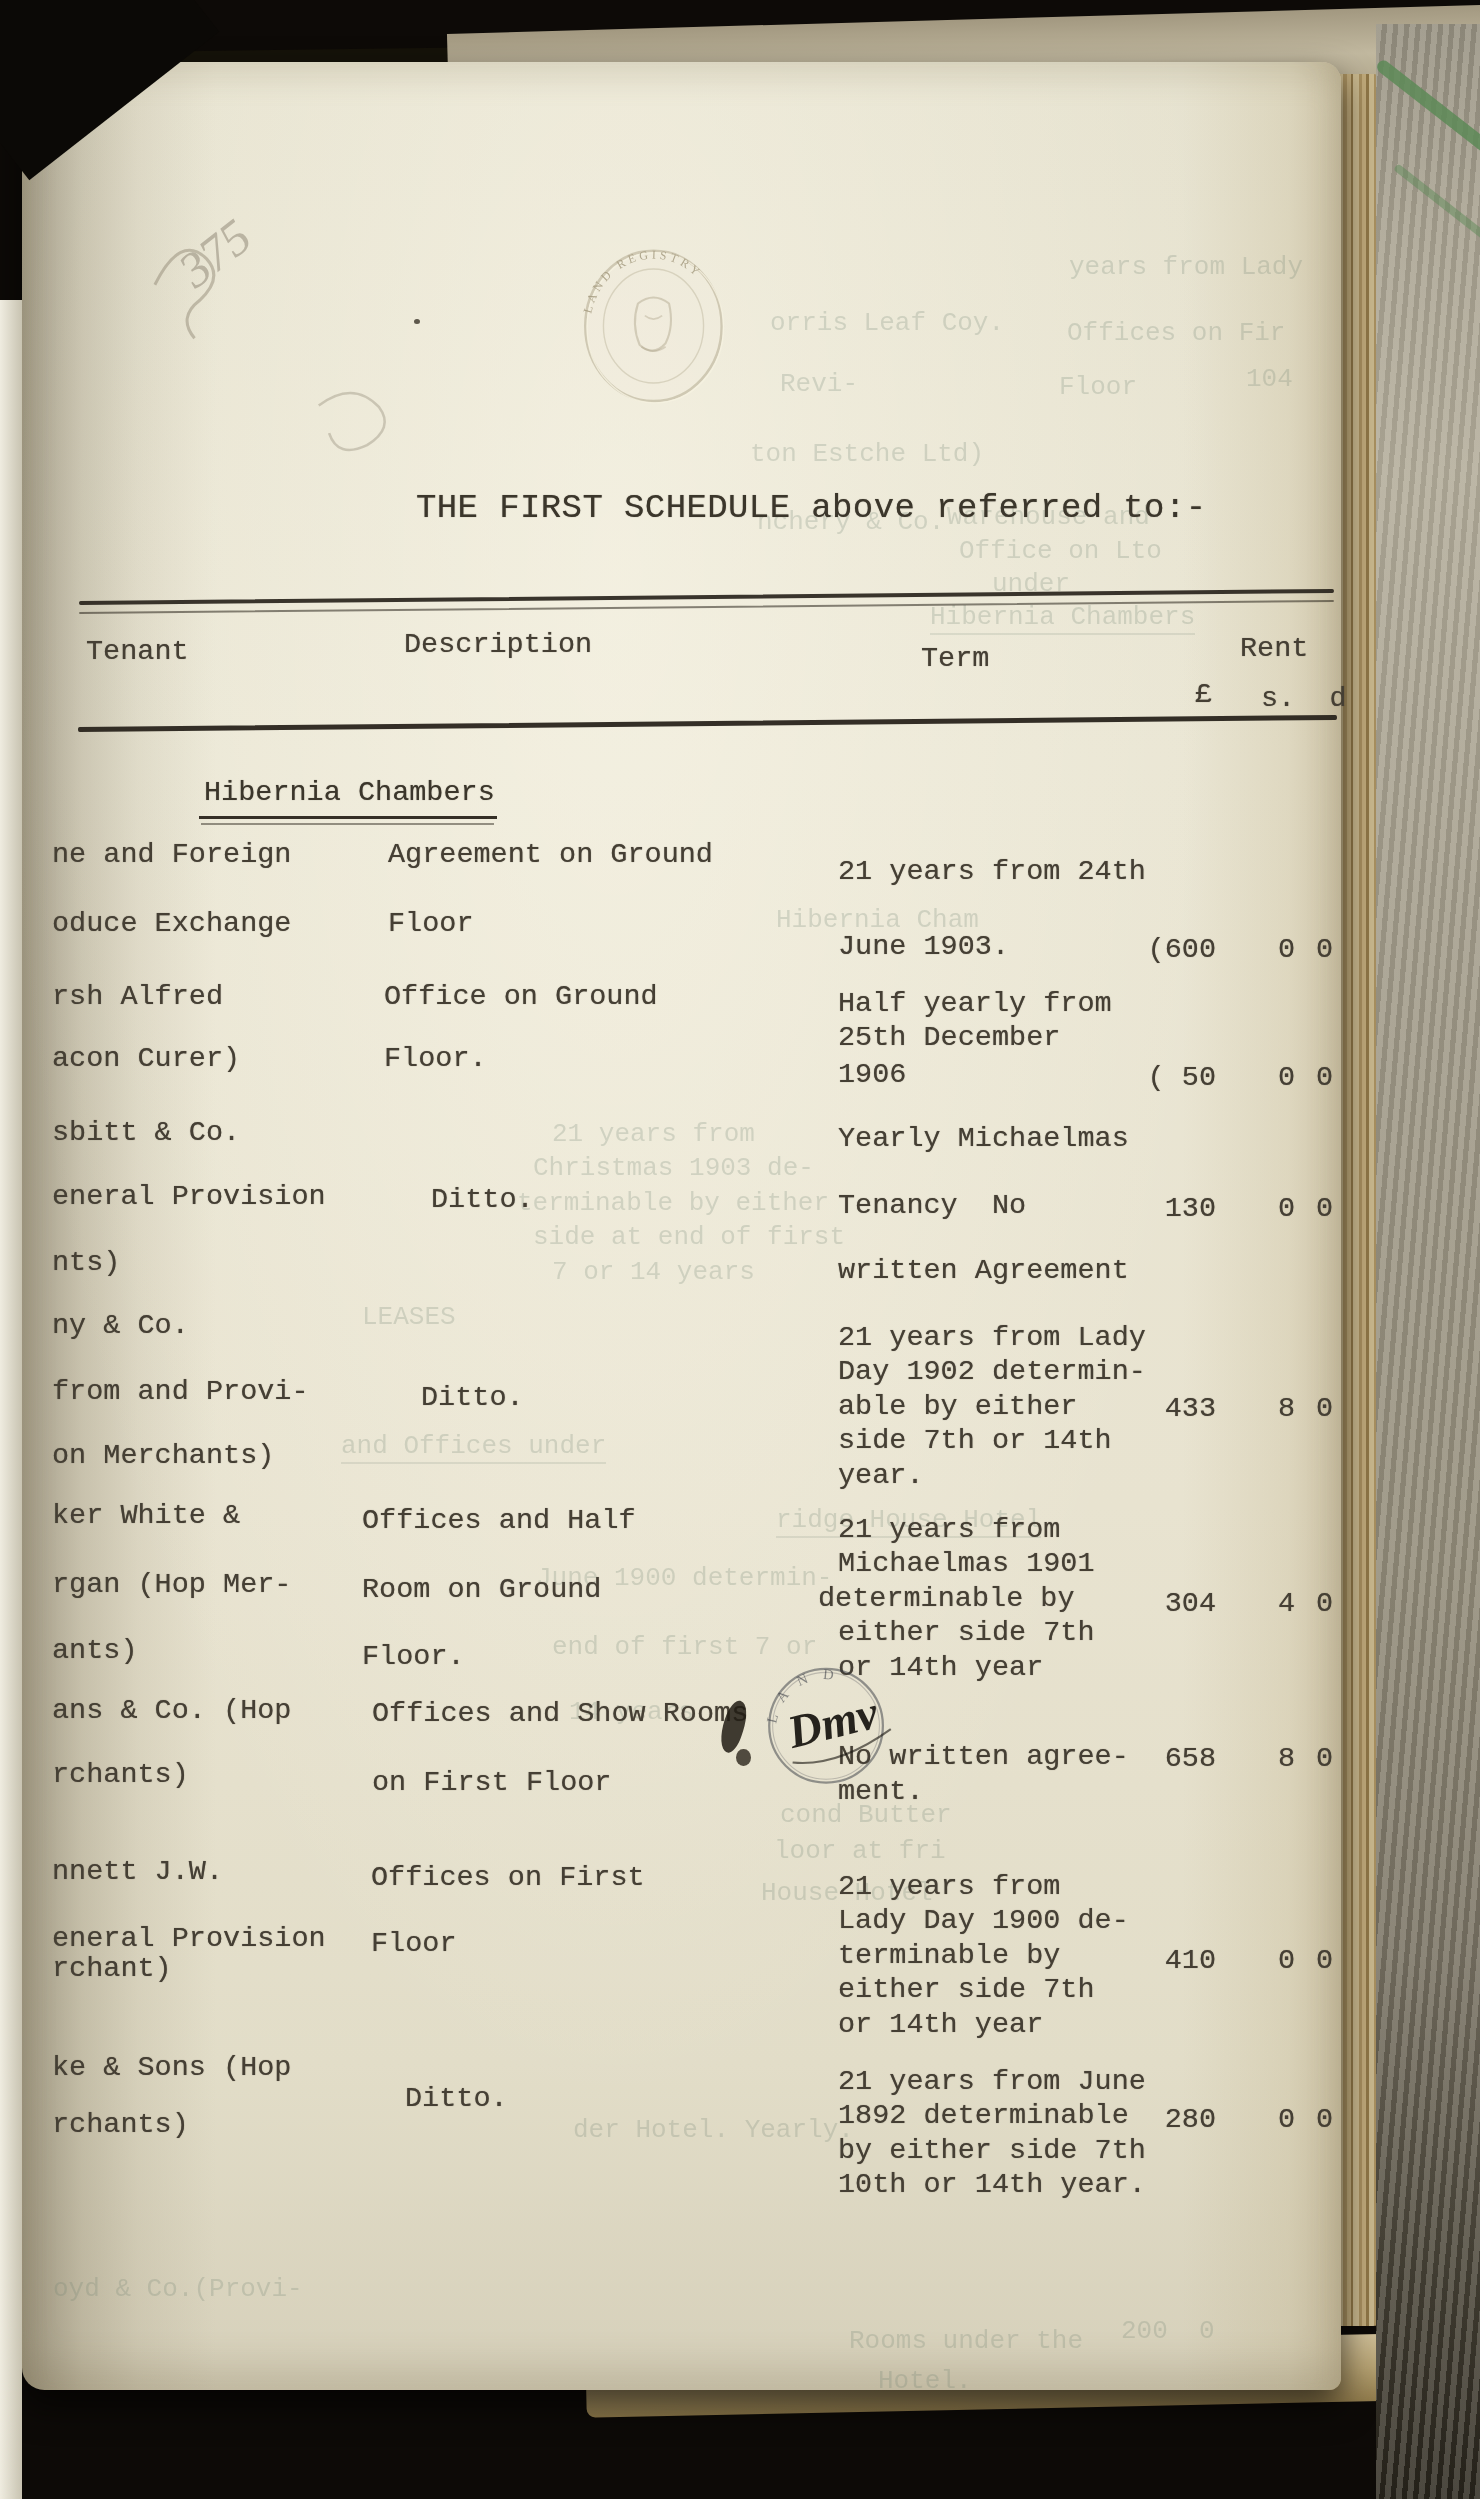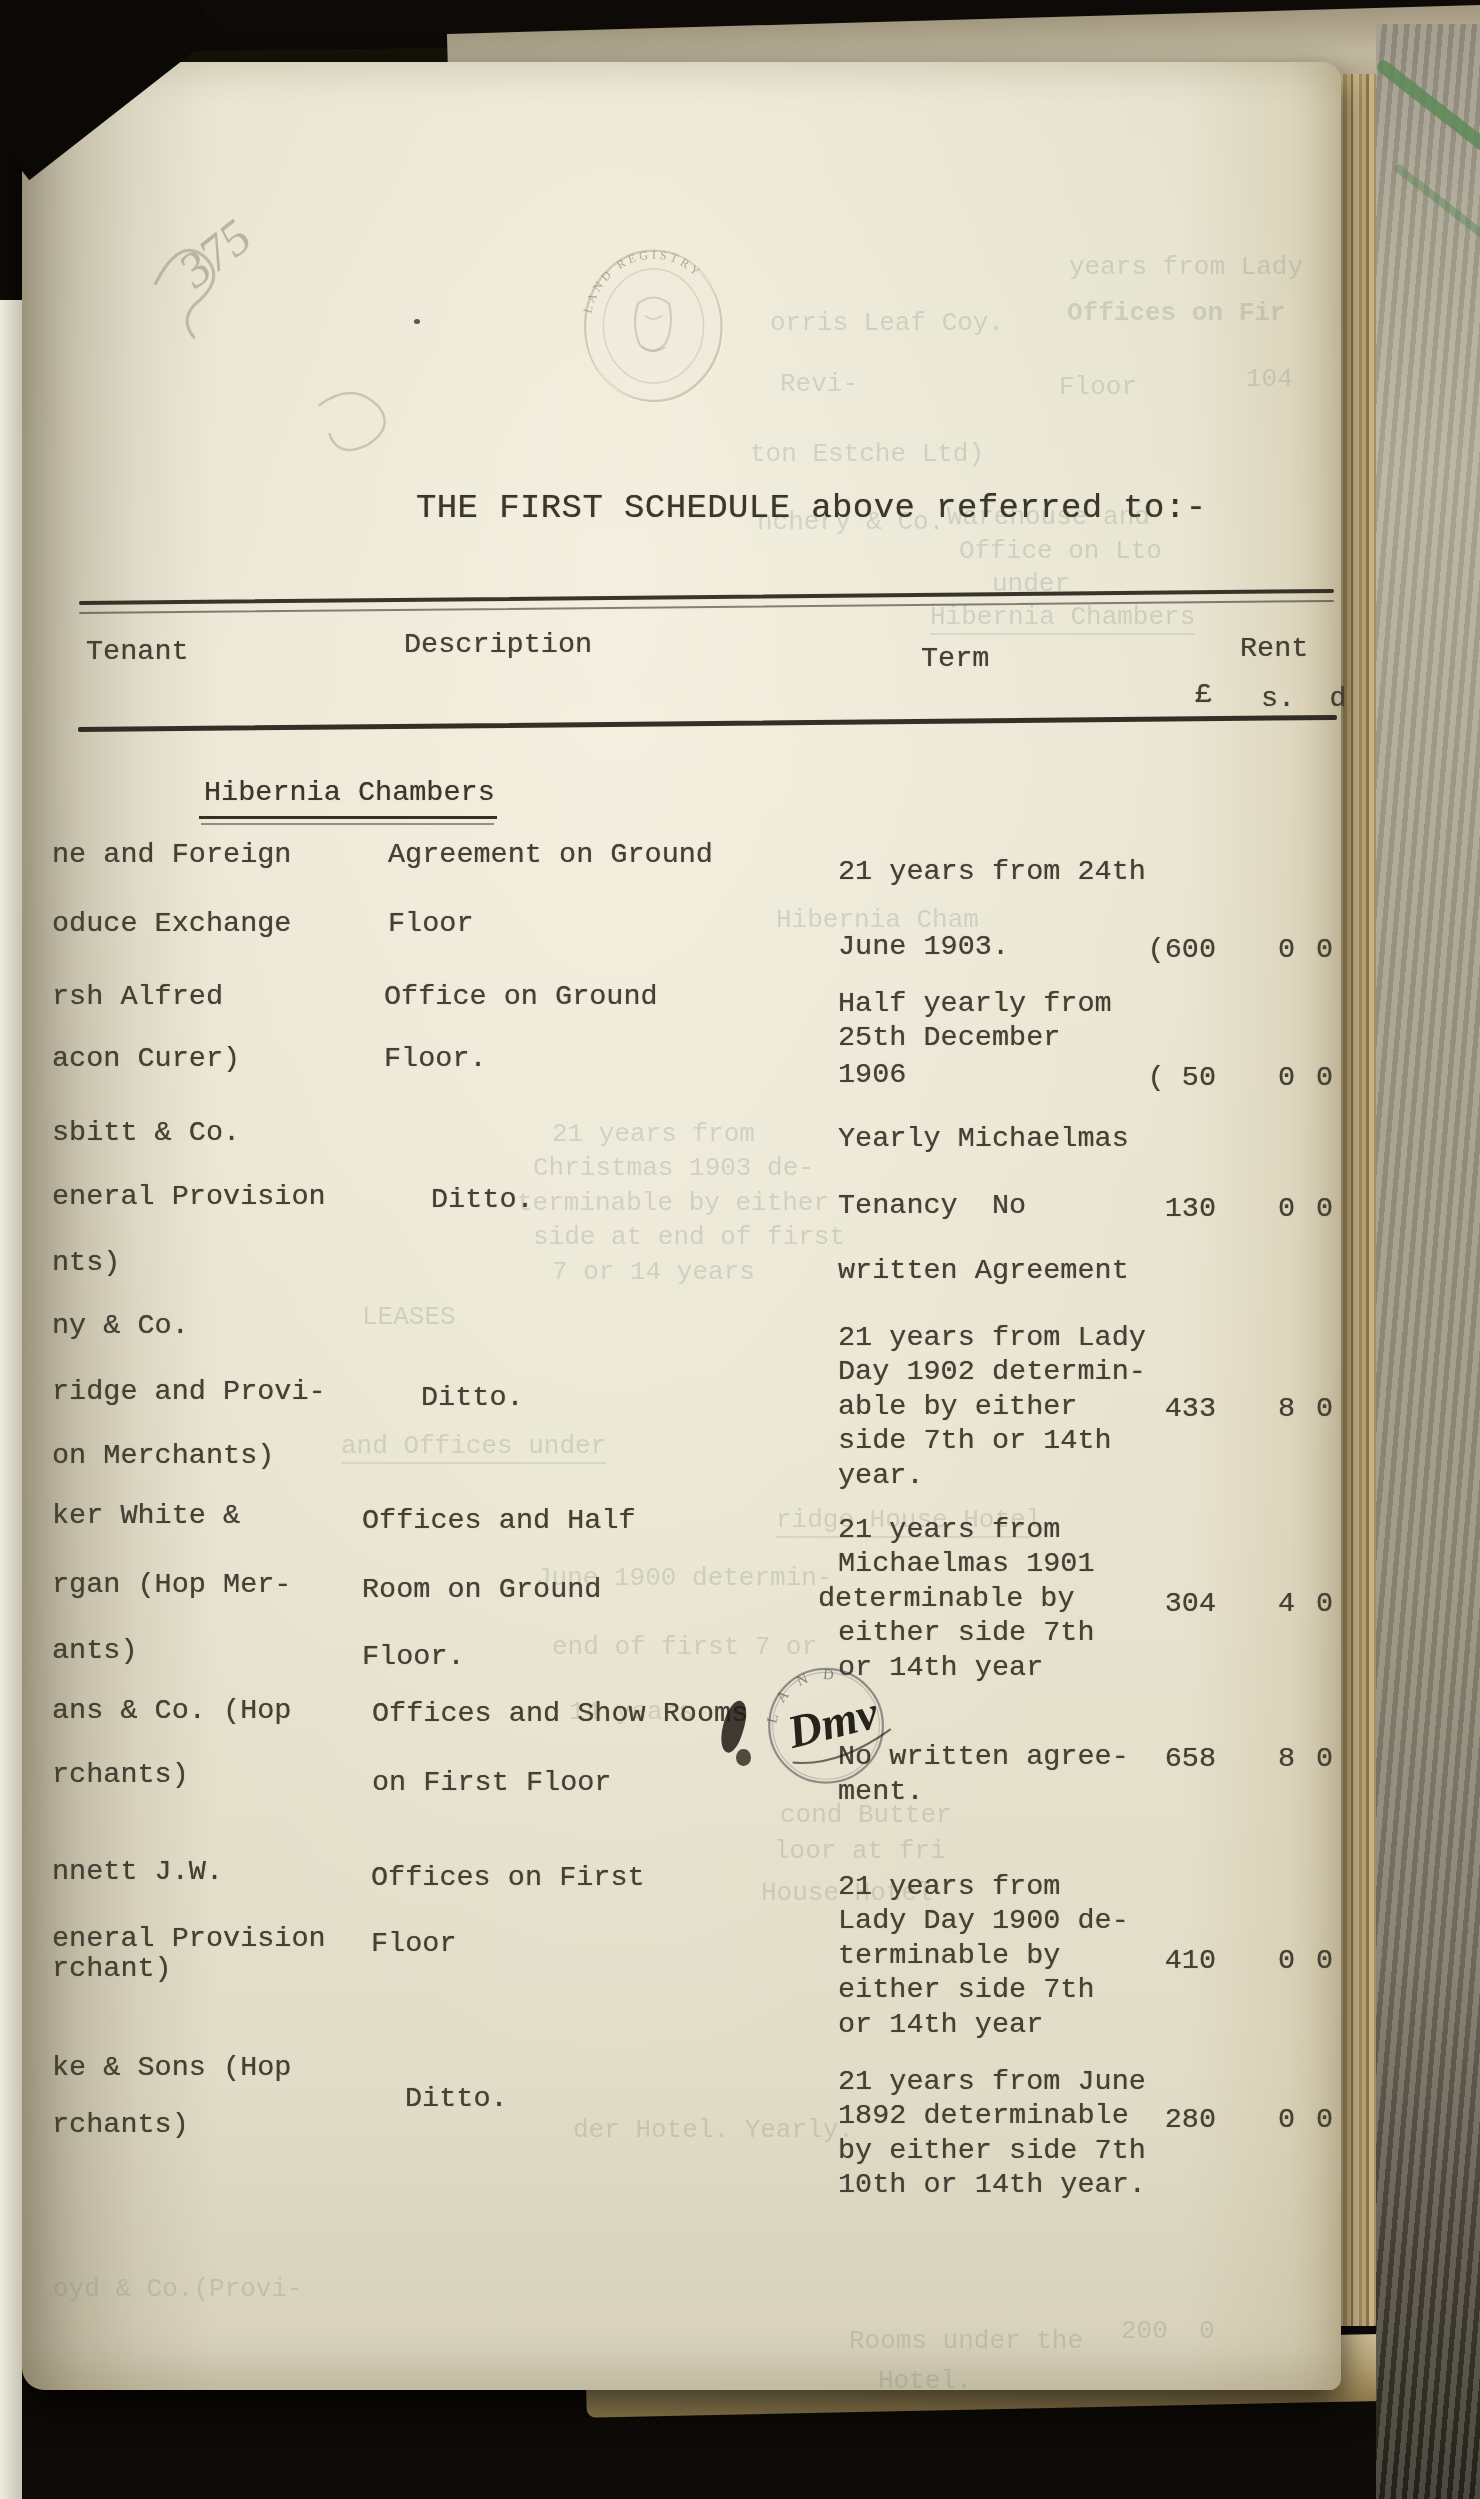--- a/index.html
+++ b/index.html
@@ -142,21 +142,21 @@
       <div class="tw" style="left: 52px; top: 1183px;">eneral Provision</div>
       <div class="tw" style="left: 52px; top: 1249px;">nts)</div>
       <div class="tw" style="left: 431px; top: 1186px;">Ditto.</div>
       <div class="tw" style="left: 838px; top: 1125px;">Yearly Michaelmas</div>
       <div class="tw" style="left: 838px; top: 1192px;">Tenancy  No</div>
       <div class="tw" style="left: 838px; top: 1257px;">written Agreement</div>
       <div class="tw rent-p" style="top: 1195px;">130</div>
       <div class="tw rent-s" style="top: 1195px;">0</div>
       <div class="tw rent-d" style="top: 1195px;">0</div>
       <div class="tw" style="left: 52px; top: 1312px;">ny &amp; Co.</div>
-      <div class="tw" style="left: 52px; top: 1378px;">ridge and Provi-</div>
+      <div class="tw" style="left: 52px; top: 1378px;">from and Provi-</div>
       <div class="tw" style="left: 52px; top: 1442px;">on Merchants)</div>
       <div class="tw" style="left: 421px; top: 1384px;">Ditto.</div>
       <div class="tw" style="left: 838px; top: 1324px;">21 years from Lady</div>
       <div class="tw" style="left: 838px; top: 1358px;">Day 1902 determin-</div>
       <div class="tw" style="left: 838px; top: 1393px;">able by either</div>
       <div class="tw" style="left: 838px; top: 1427px;">side 7th or 14th</div>
       <div class="tw" style="left: 838px; top: 1462px;">year.</div>
       <div class="tw rent-p" style="top: 1395px;">433</div>
       <div class="tw rent-s" style="top: 1395px;">8</div>
       <div class="tw rent-d" style="top: 1395px;">0</div>
@@ -203,21 +203,21 @@
       <div class="tw" style="left: 838px; top: 2102px;">1892 determinable</div>
       <div class="tw" style="left: 838px; top: 2137px;">by either side 7th</div>
       <div class="tw" style="left: 838px; top: 2171px;">10th or 14th year.</div>
       <div class="tw rent-p" style="top: 2106px;">280</div>
       <div class="tw rent-s" style="top: 2106px;">0</div>
       <div class="tw rent-d" style="top: 2106px;">0</div>
     </div>
   <div id="ghost-layer">
       <div class="ghost" style="left: 1069px; top: 254px;">years from Lady</div>
       <div class="ghost" style="left: 770px; top: 310px;">orris Leaf Coy.</div>
-      <div class="ghost" style="left: 1067px; top: 300px; font-weight: bold;">Offices on Fir</div>
+      <div class="ghost" style="left: 1067px; top: 320px;">Offices on Fir</div>
       <div class="ghost" style="left: 780px; top: 371px;">Revi-</div>
       <div class="ghost" style="left: 1059px; top: 374px;">Floor</div>
       <div class="ghost" style="left: 1246px; top: 366px;">104</div>
       <div class="ghost" style="left: 750px; top: 441px;">ton Estche Ltd)</div>
       <div class="ghost" style="left: 757px; top: 509px;">nchery &amp; Co.</div>
       <div class="ghost" style="left: 947px; top: 504px;">Warehouse and</div>
       <div class="ghost" style="left: 959px; top: 538px;">Office on Lto</div>
       <div class="ghost" style="left: 992px; top: 571px;">under</div>
       <div class="ghost ghost-u" style="left: 930px; top: 604px;">Hibernia Chambers</div>
       <div class="ghost" style="left: 776px; top: 907px; text-align: center;">Hibernia Cham</div>

